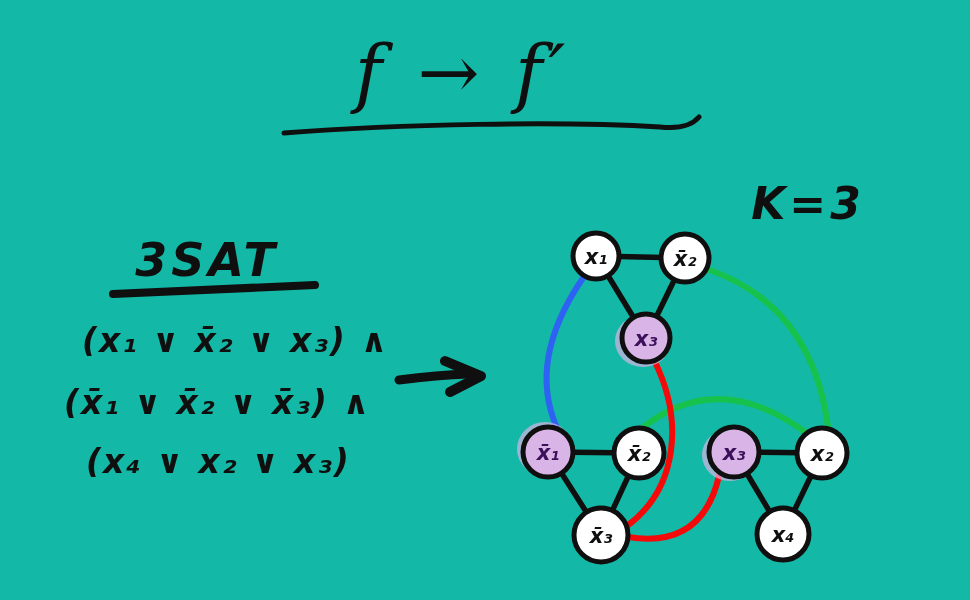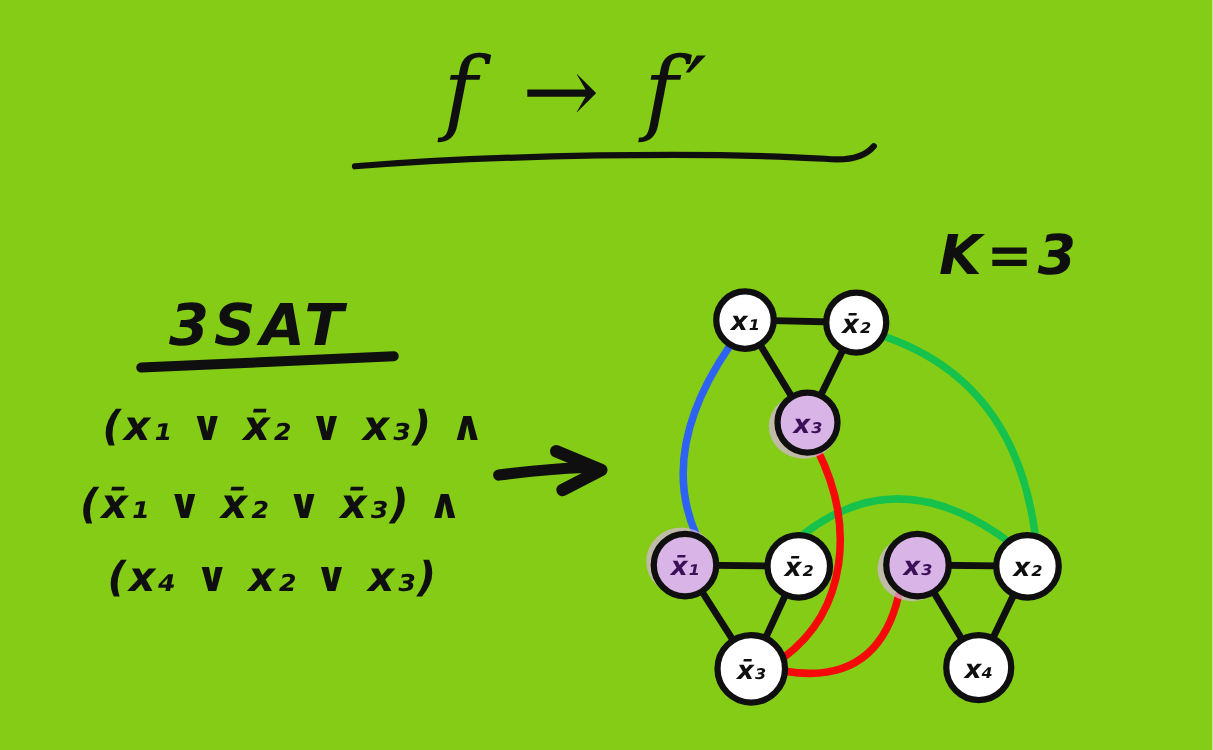--- a/index.html
+++ b/index.html
@@ -1,16 +1,16 @@
 <!DOCTYPE html>
 <html><head>
 <meta charset="utf-8">
 <style>
   html,body{margin:0;padding:0;background:#ffffff;}
-  .stage{position:relative;width:970px;height:600px;background:#84cc16;overflow:hidden;}
+  .stage{position:relative;width:970px;height:600px;background:#14b8a6;overflow:hidden;}
   svg{display:block;}
   .ink{stroke:#0f0f0f;fill:none;stroke-linecap:round;stroke-linejoin:round;}
   .title-text{font-family:"DejaVu Serif",serif;font-style:italic;font-size:74px;fill:#0f0f0f;letter-spacing:6px;text-anchor:middle;}
   .k-label{font-family:"DejaVu Sans",sans-serif;font-style:italic;font-weight:bold;font-size:44px;fill:#0f0f0f;letter-spacing:4px;text-anchor:middle;}
   .sat-heading{font-family:"DejaVu Sans",sans-serif;font-style:italic;font-weight:bold;font-size:46px;fill:#0f0f0f;letter-spacing:4px;text-anchor:middle;}
   .clause{font-family:"DejaVu Sans",sans-serif;font-style:italic;font-weight:bold;font-size:33px;fill:#0f0f0f;letter-spacing:2px;}
   .gadget-edge{stroke:#0f0f0f;stroke-width:5.5;stroke-linecap:round;}
   .conflict-edge{fill:none;stroke-width:6;stroke-linecap:round;}
   .node-circle{stroke:#0f0f0f;stroke-width:5;}
   .node-label{font-family:"DejaVu Sans",sans-serif;font-style:italic;font-weight:bold;font-size:21px;text-anchor:middle;}

